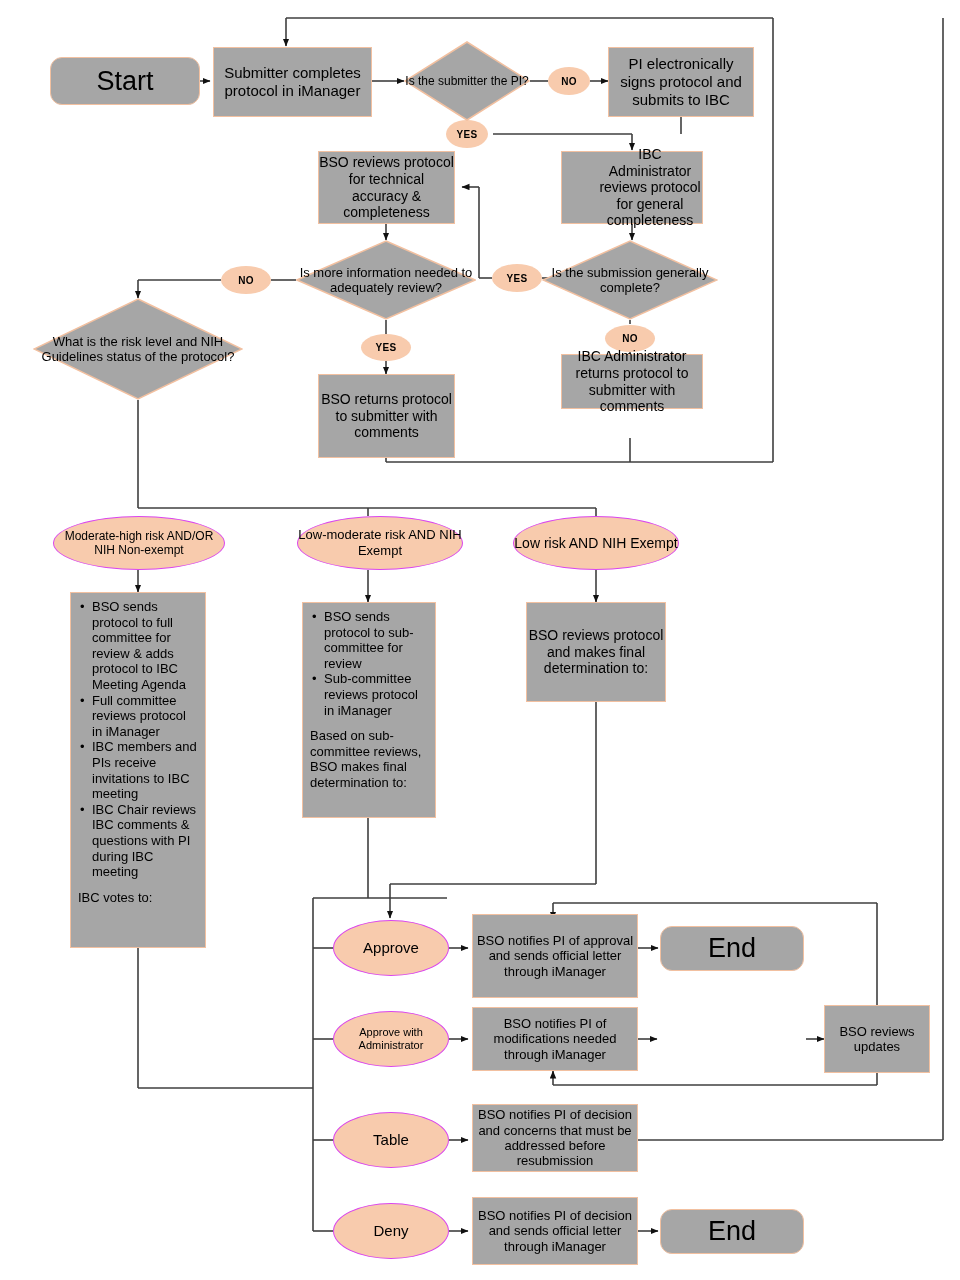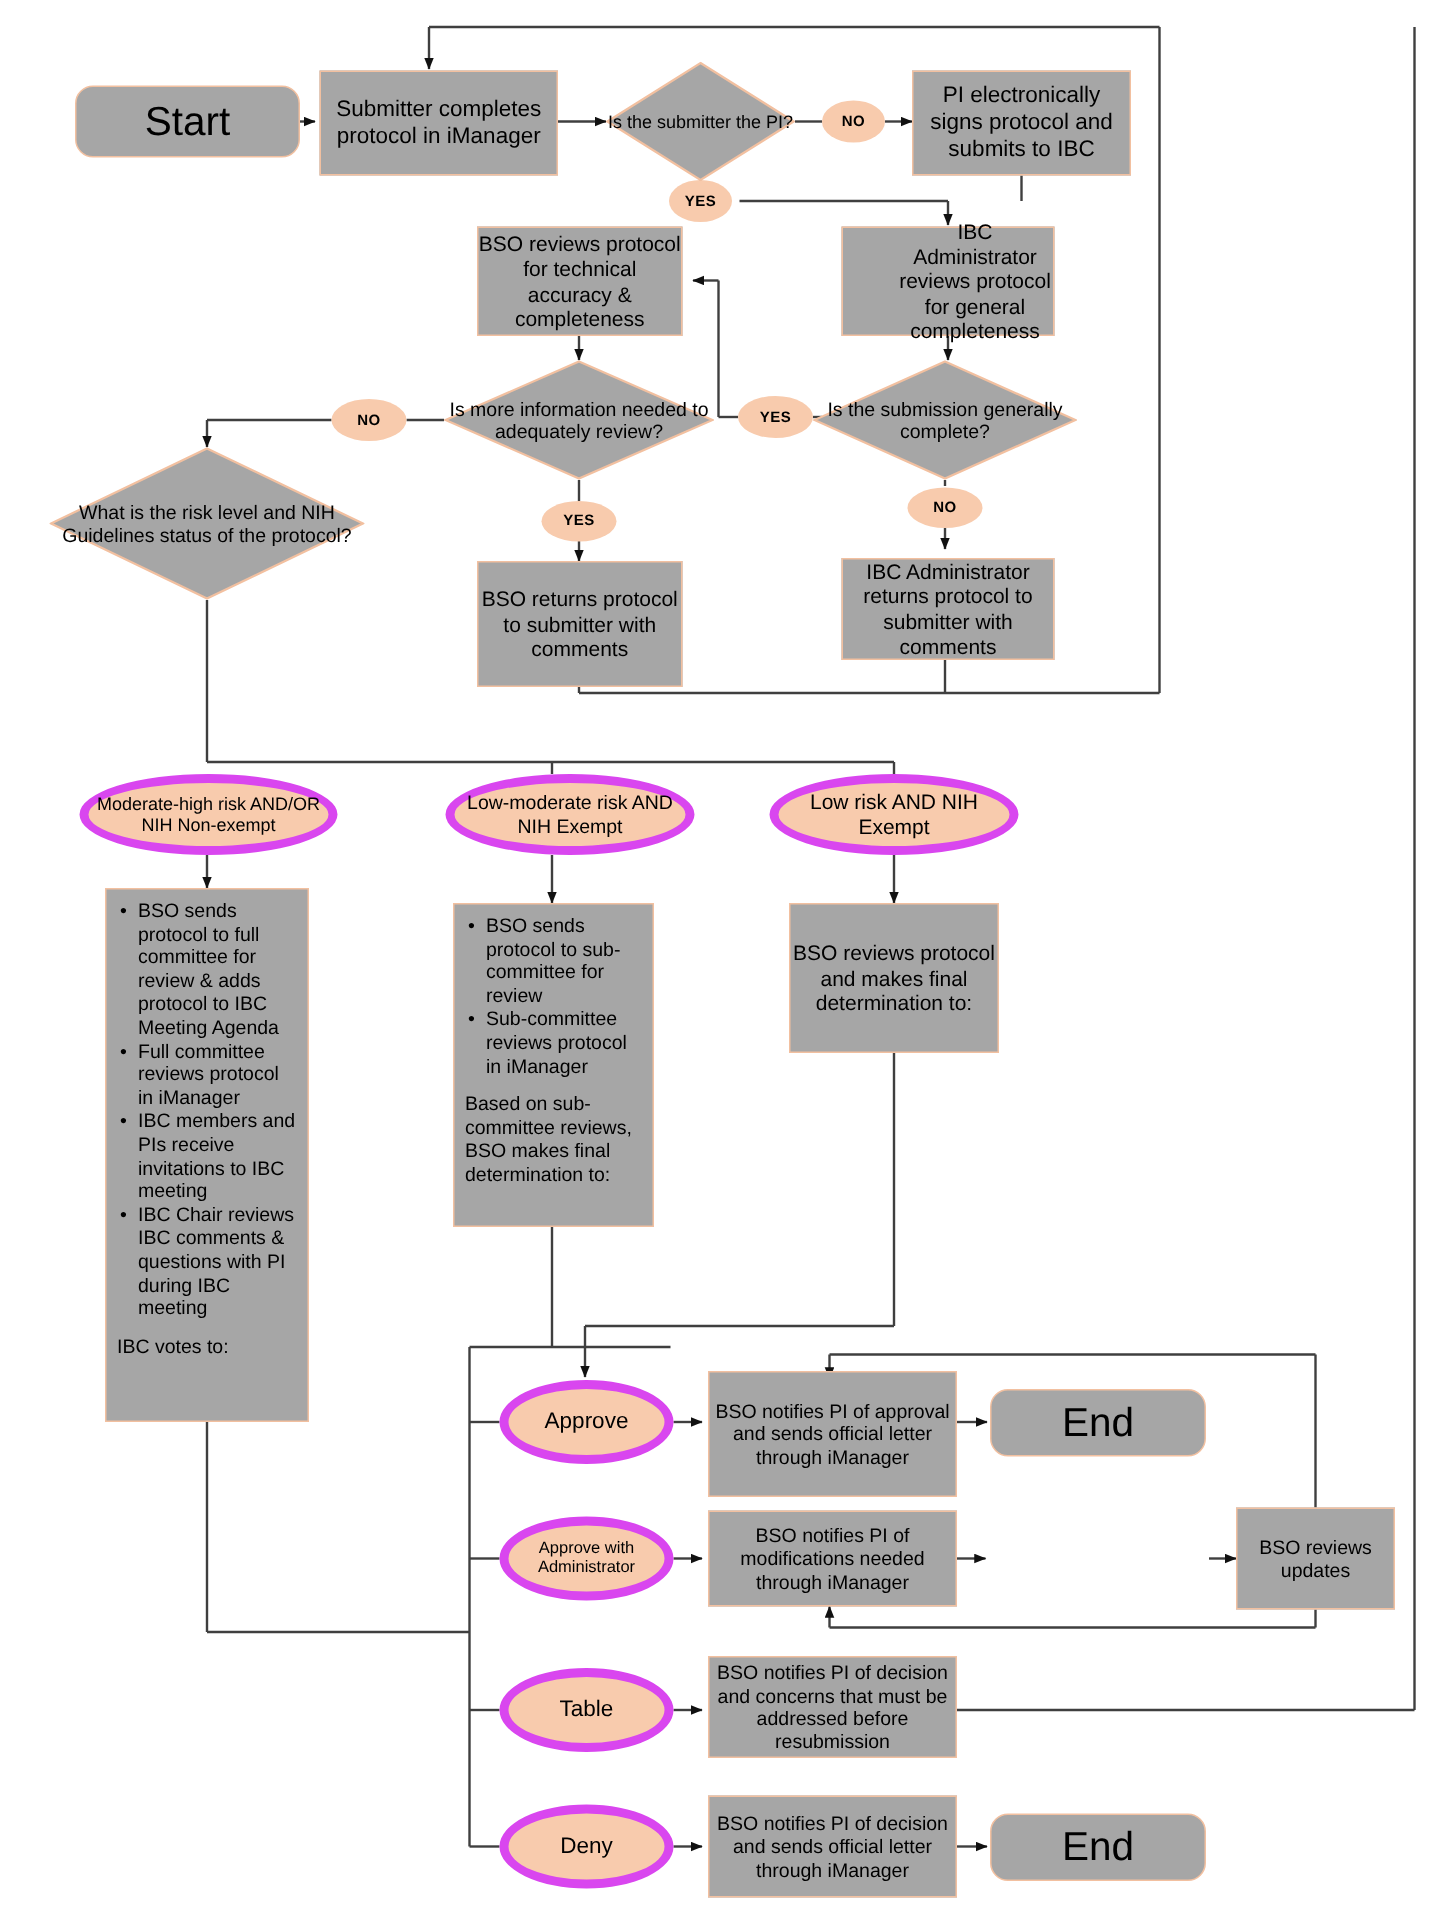--- a/index.html
+++ b/index.html
@@ -3,21 +3,21 @@
 <meta charset="utf-8">
 <style>
   html,body{margin:0;padding:0;background:#ffffff;}
   body{width:960px;height:1280px;position:relative;font-family:"Liberation Sans",sans-serif;color:#000;}
   #stage{position:relative;width:960px;height:1280px;overflow:hidden;}
   svg#wires{position:absolute;left:0;top:0;width:960px;height:1280px;}
 
   .node{position:absolute;box-sizing:border-box;display:flex;align-items:center;justify-content:center;text-align:center;}
   .proc{background:#a6a6a6;border:1px solid #f2c0a0;color:#000;line-height:1.18;}
   .term{background:#a6a6a6;border:1px solid #f2c0a0;border-radius:12px;}
-  .oval{background:#f8cbad;border:6px solid #d946ef;border-radius:50%;line-height:1.2;}
+  .oval{background:#f8cbad;border:1px solid #d946ef;border-radius:50%;line-height:1.2;}
   .tiny-oval{background:#f8cbad;border-radius:50%;font-weight:bold;font-size:10px;letter-spacing:.3px;}
   .diamond{background:transparent;}
   .diamond .dlabel{position:relative;z-index:2;line-height:1.18;}
   .diamond .dshape{position:absolute;left:0;top:0;width:100%;height:100%;z-index:1;}
   .bigtext{font-size:27px;}
   .f15{font-size:15px;}
   .f14{font-size:14px;}
   .f13{font-size:13px;}
   .f12{font-size:12px;}
   .f11{font-size:11px;}
@@ -201,21 +201,21 @@
     <svg class="dshape" viewBox="0 0 210 102" preserveAspectRatio="none">
       <polygon points="105,1 209,51 105,101 1,51" fill="#a6a6a6" stroke="#f2c0a0" stroke-width="1.5"></polygon>
     </svg>
     <span class="dlabel">What is the risk level and NIH Guidelines status of the protocol?</span>
   </div>
 
   <div class="node proc f14" style="left:318px;top:374px;width:137px;height:84px;">
     <span>BSO returns protocol to submitter with comments</span>
   </div>
 
-  <div class="node proc f14" style="left:561px;top:372px;width:142px;height:68px;">
+  <div class="node proc f14" style="left:561px;top:354px;width:142px;height:55px;">
     <span>IBC Administrator returns protocol to submitter with comments</span>
   </div>
 
   <div class="node oval f12" style="left:53px;top:516px;width:172px;height:54px;">
     <span>Moderate-high risk AND/OR NIH  Non-exempt</span>
   </div>
 
   <div class="node oval f13" style="left:297px;top:516px;width:166px;height:54px;text-align:center;">
     <span>Low-moderate risk AND NIH Exempt</span>
   </div>

